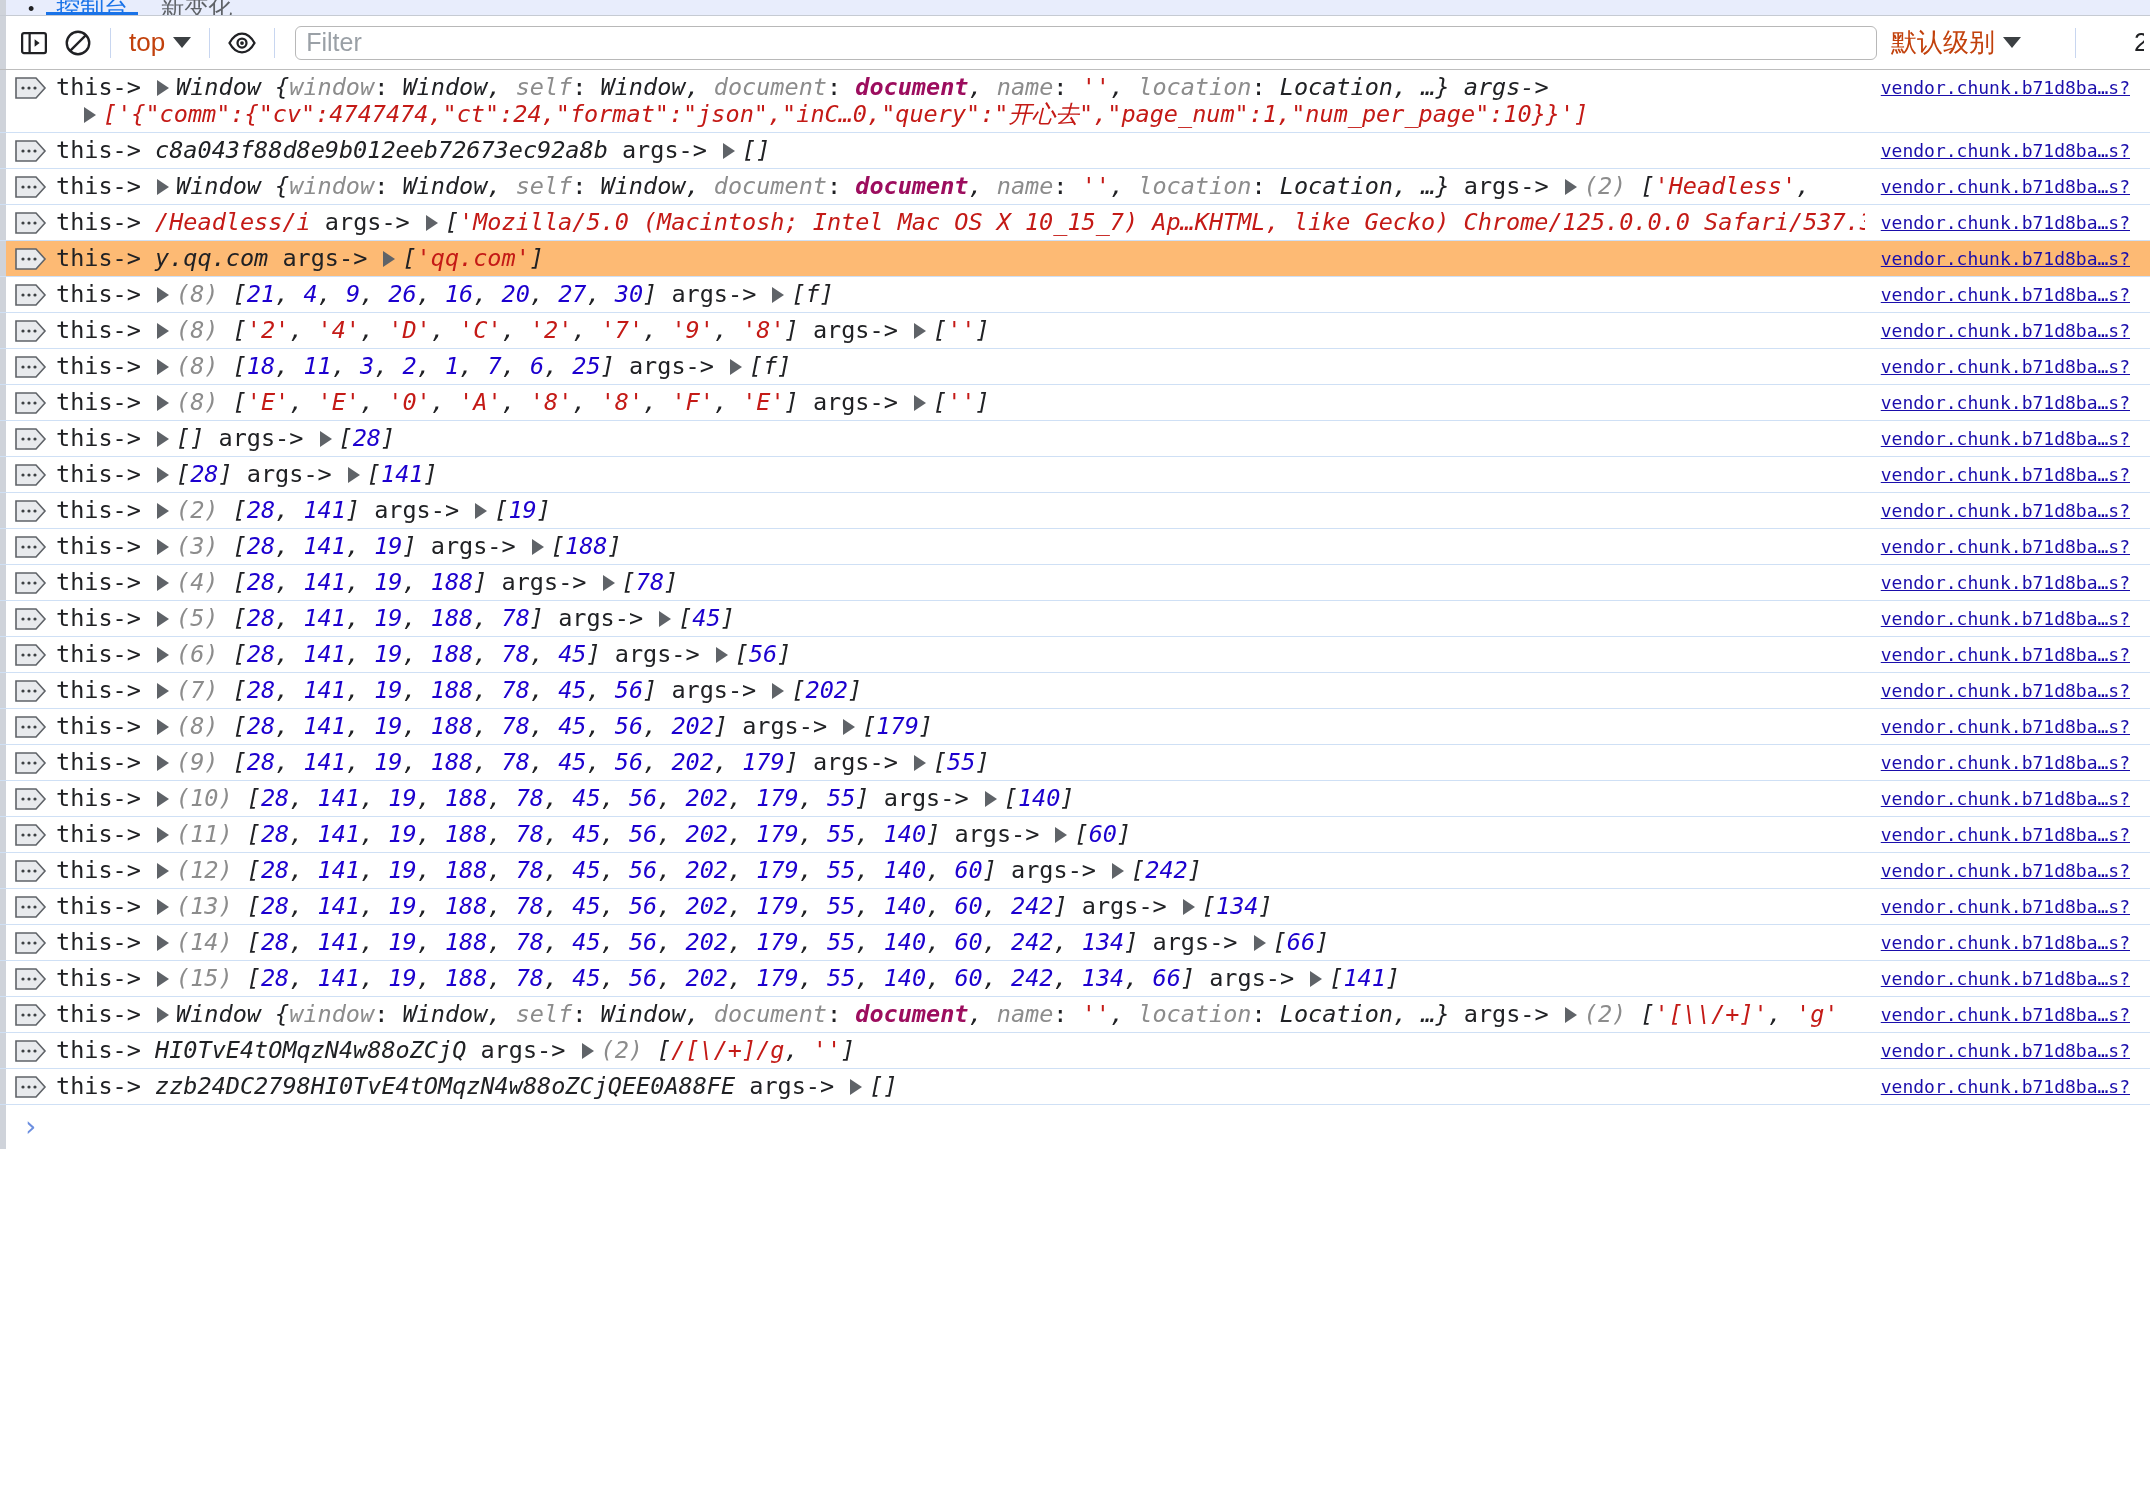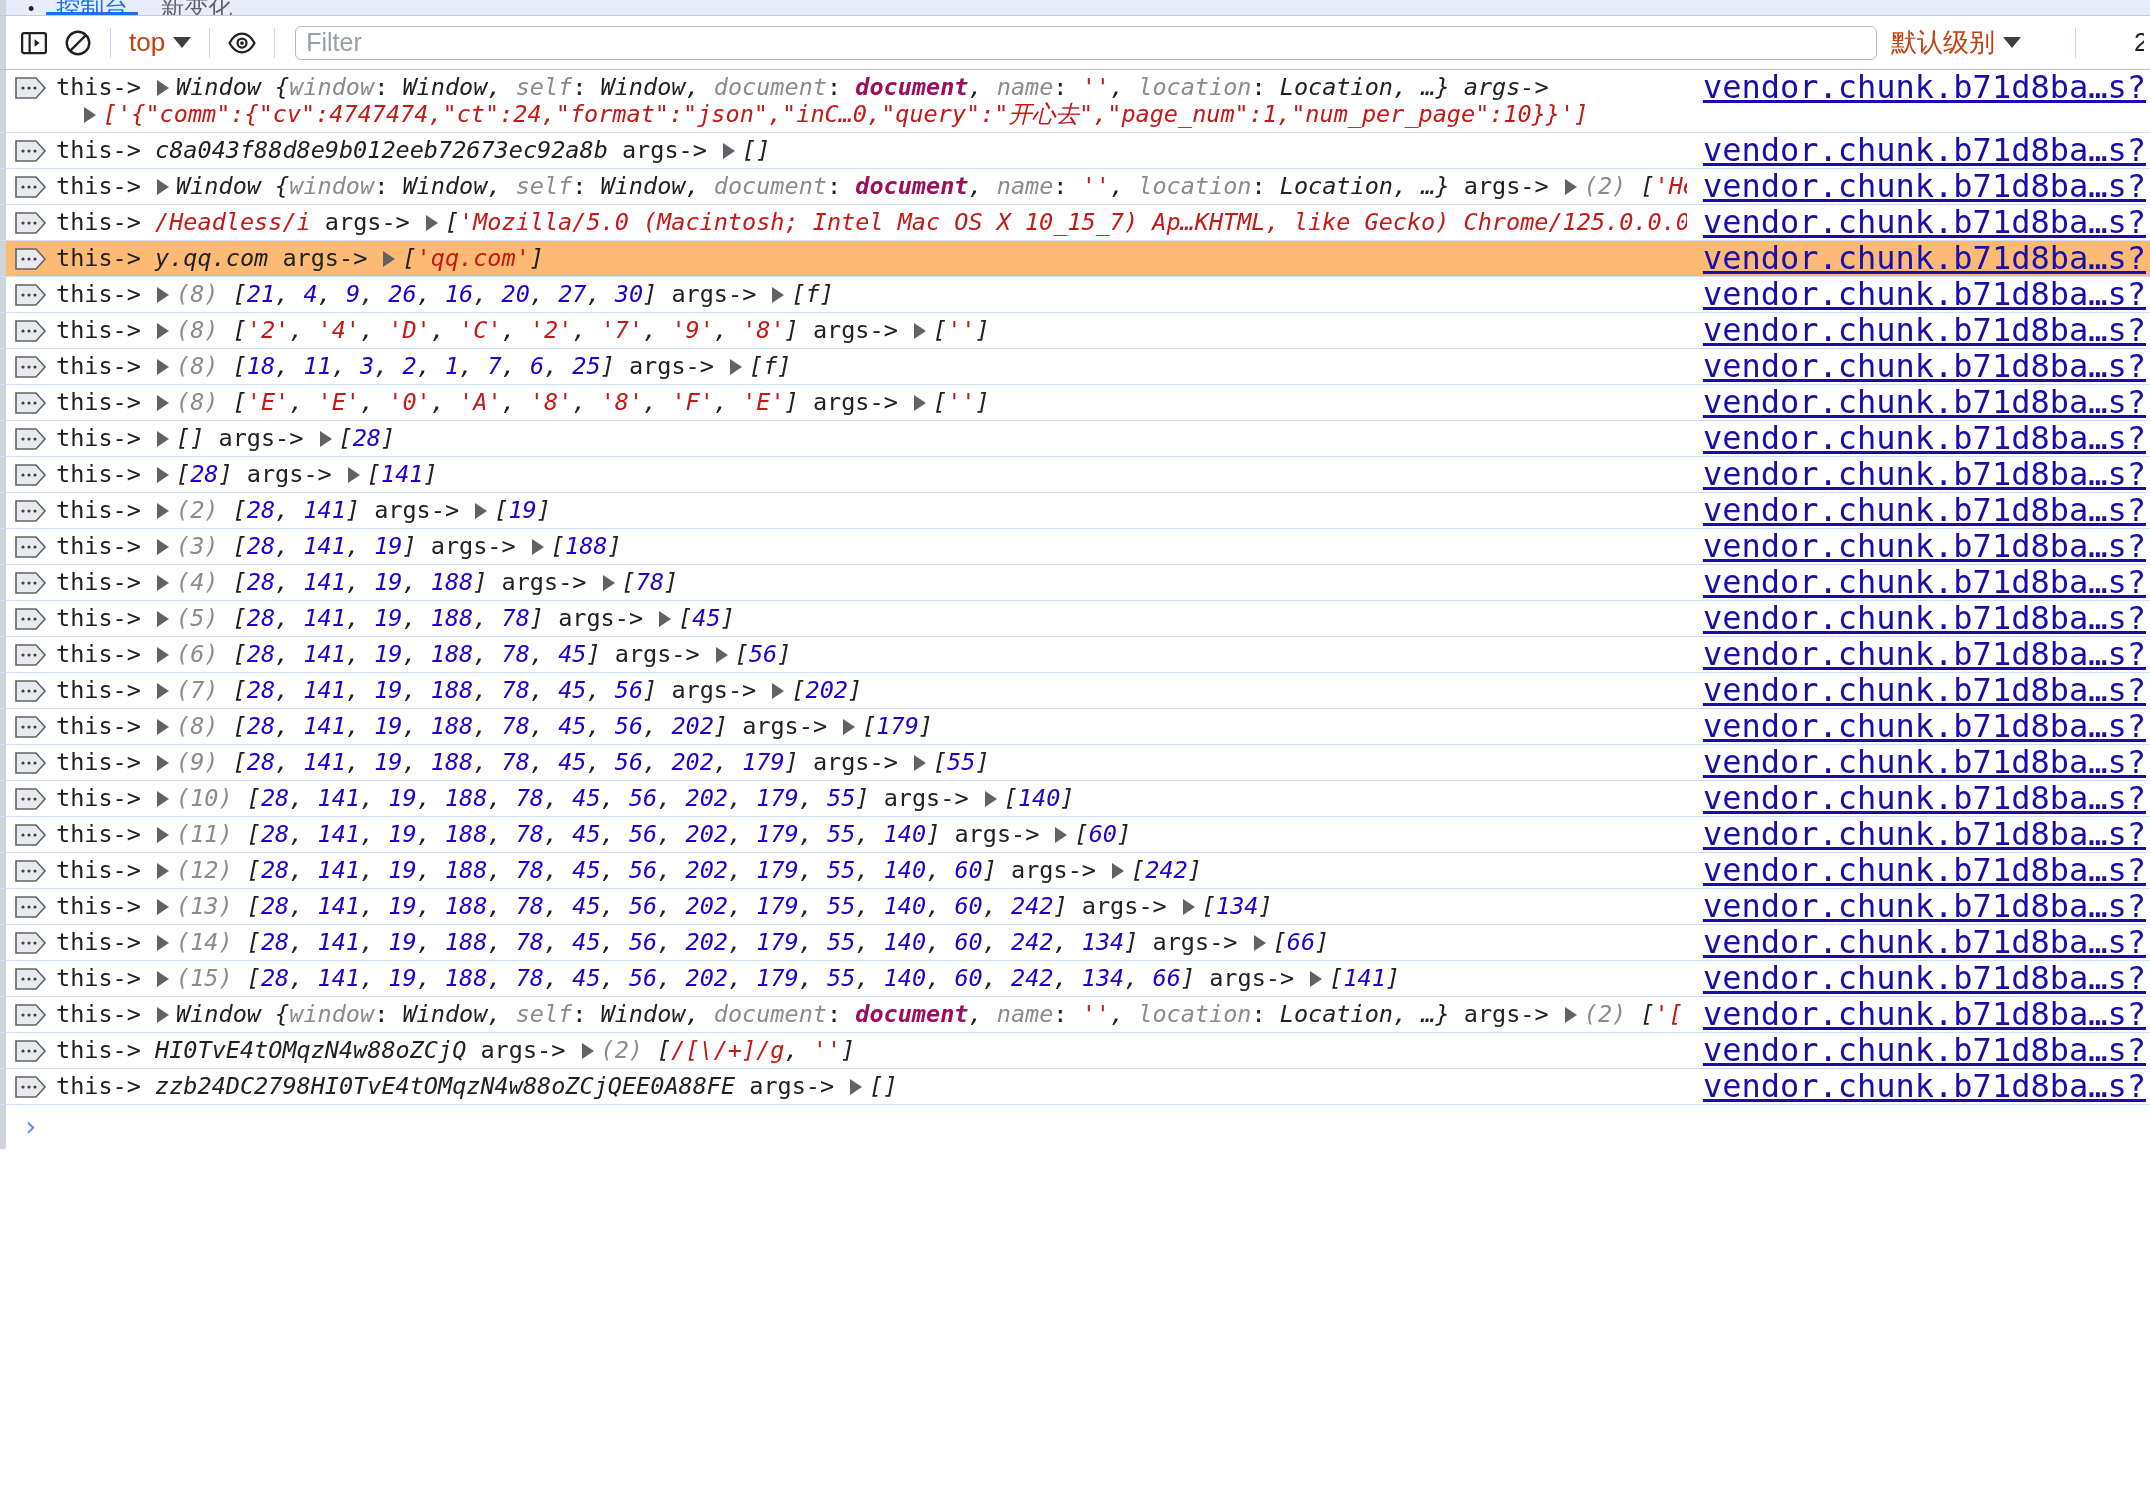--- a/index.html
+++ b/index.html
@@ -148,26 +148,26 @@
     color: #202124;
     white-space: nowrap;
     overflow: hidden;
   }
   .row-body .ln { display: block; white-space: nowrap; }
   .row-body .ln.second { padding-left: 26px; }
 
   .src-link {
     flex: none;
     font-family: "DejaVu Sans Mono", monospace;
-    font-size: 32px;
+    font-size: 18px;
     line-height: 27px;
     color: #1a0dab;
     text-decoration: underline;
     margin-left: 16px;
-    margin-right: 4px;
+    margin-right: 20px;
     white-space: nowrap;
     align-self: flex-start;
   }
 
   
   .tk        { color: #202124; }
   .obj       { color: #202124; font-style: italic; }
   .prop      { color: #8c8c8c; font-style: italic; }
   .val-doc   { color: #9c0d5e; font-style: italic; font-weight: bold; }
   .str       { color: #c41a16; font-style: italic; }

